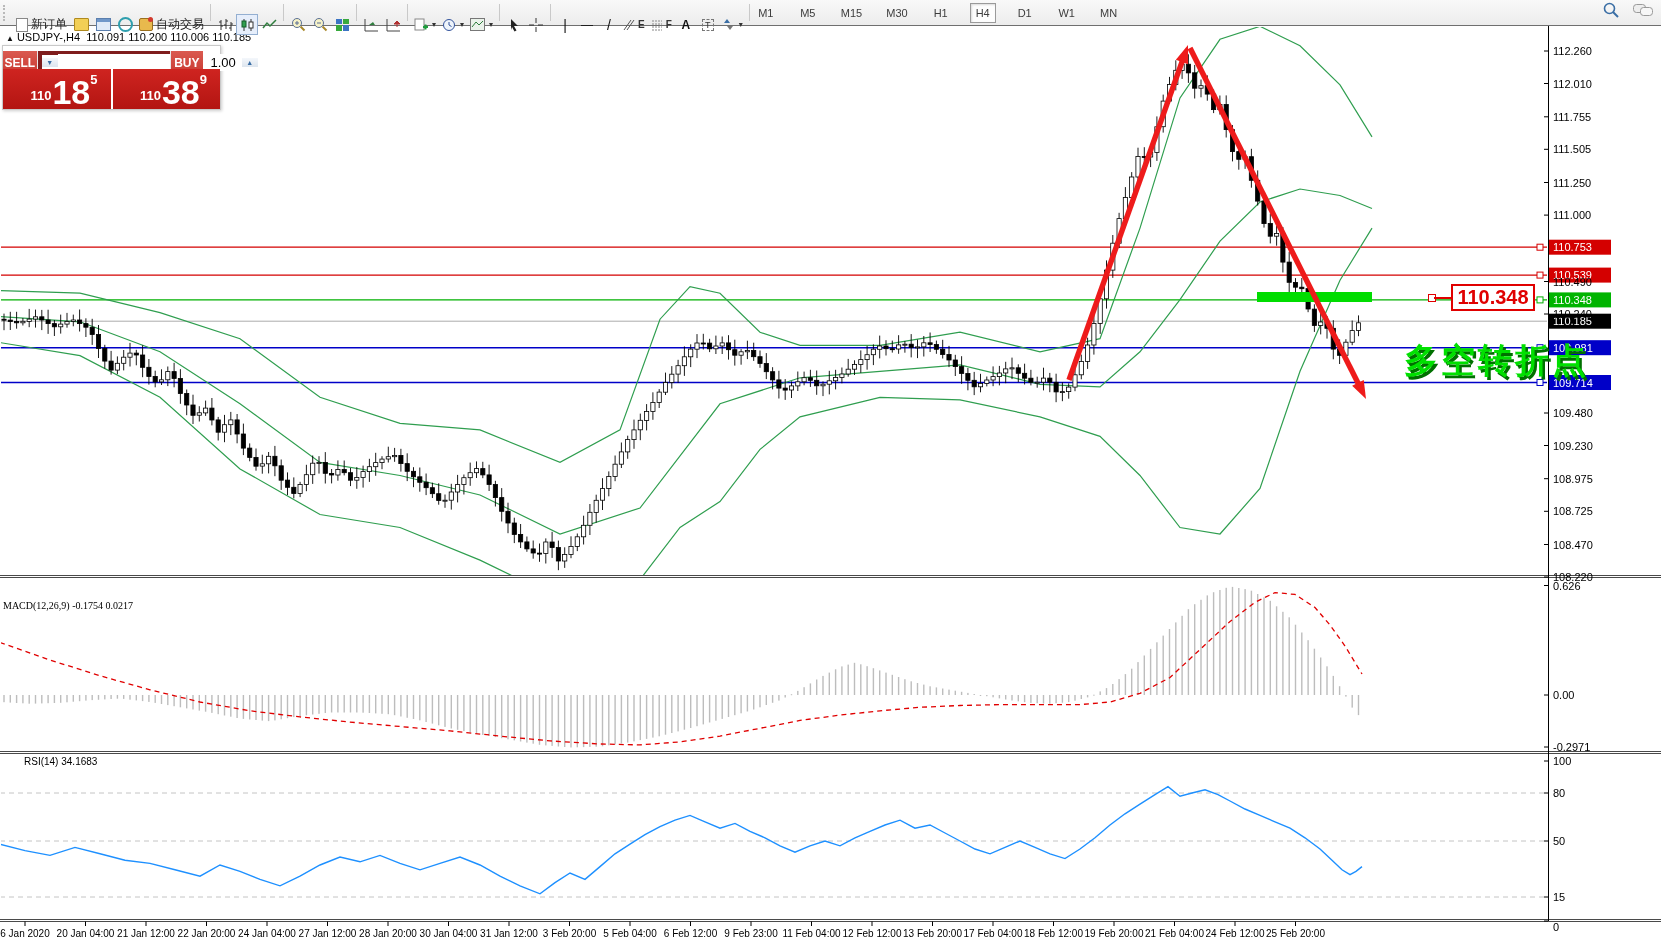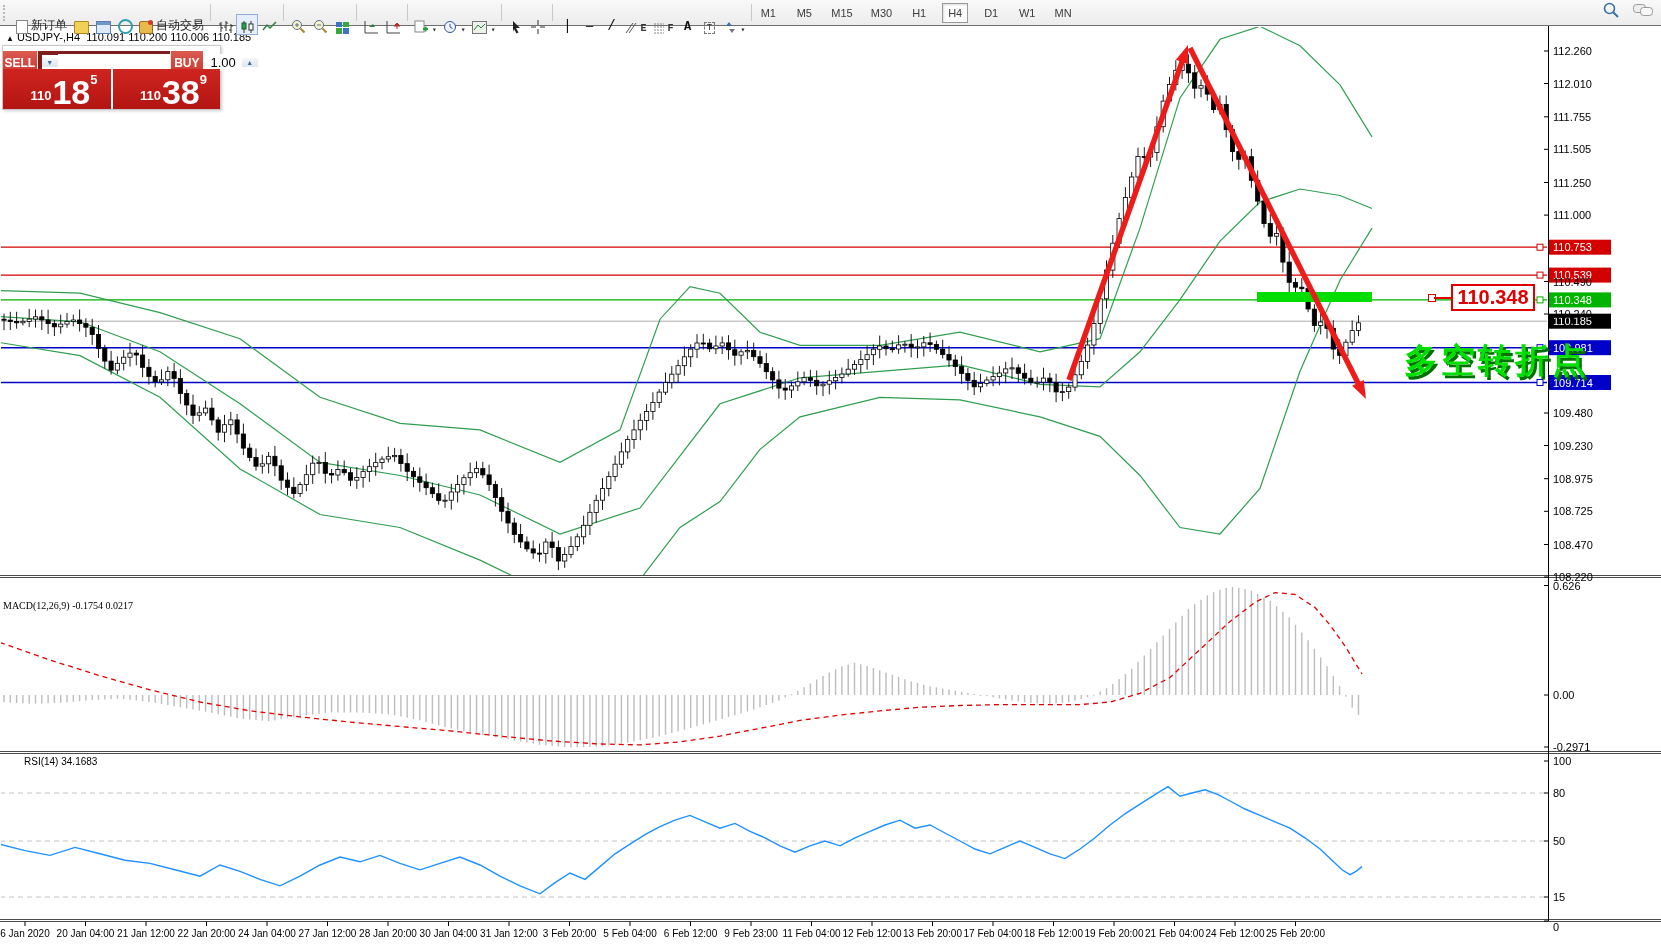--- a/index.html
+++ b/index.html
@@ -3,23 +3,23 @@
 <meta charset="utf-8">
 <style>
   html,body{margin:0;padding:0;width:1661px;height:946px;overflow:hidden;
     font-family:"Liberation Sans",sans-serif;background:#fff;position:relative;}
   
   .toolbar{position:absolute;left:0;top:0;width:1661px;height:25px;
     background:linear-gradient(#f9f9f9,#ececec);border-bottom:1px solid #6f6f6f;
     display:flex;align-items:center;z-index:10;font-size:12px;color:#222;}
   .grip{width:4px;height:16px;border-left:2px dotted #b9b9b9;margin:0 4px 0 3px;}
   .sep{width:1px;height:17px;background:#c9c9c9;margin:0 3px;}
-  .tb{height:21px;min-width:22px;display:inline-flex;align-items:flex-end;justify-content:center;
+  .tb{height:21px;min-width:22px;display:inline-flex;align-items:center;justify-content:center;
     border:1px solid transparent;background:transparent;padding:0 2px;gap:3px;cursor:default;
-    font-family:Liberation Mono, monospace;font-size:12px;color:#222;margin-top:24px;}
+    font-family:Liberation Sans, sans-serif;font-size:12px;color:#222;margin-top:24px;}
   .tb.active{background:#e6eefb;border:1px solid #94afd1;}
   .caret{font-size:8px;color:#333;margin-left:1px;}
   .tf{height:20px;min-width:26px;border:1px solid transparent;background:transparent;
     font-size:11px;color:#3c3c3c;display:inline-flex;align-items:center;justify-content:center;
     padding:0 3px;font-family:"Liberation Sans",sans-serif;}
   .tf.active{background:#fdfdfd;border:1px solid #9a9a9a;box-shadow:inset 1px 1px 2px #00000022;}
   .right-icons{position:absolute;right:8px;top:2px;display:flex;gap:14px;align-items:center;}
   
   .ic{display:inline-block;}
   .ic-doc{width:10px;height:12px;background:#fff;border:1px solid #888;}
@@ -1023,21 +1023,21 @@
       <span class="dash-box">T</span>
     </button>
   <button class="tb">
     <svg width="13" height="13">
         <path d="M2 5l3-4 3 4z" fill="#3a6ea5"></path>
         <path d="M5 8l3 4 3-4z" fill="#777"></path>
       </svg>
     <span class="caret">▾</span>
   </button>
   <span class="sep"></span>
-  <span id="tf-holder" style="display:inline-flex;gap:10px;">
+  <span id="tf-holder" style="display:inline-flex;gap:16px;">
       <button class="tf">M1</button>
       <button class="tf">M5</button>
       <button class="tf">M15</button>
       <button class="tf">M30</button>
       <button class="tf">H1</button>
       <button class="tf active">H4</button>
       <button class="tf">D1</button>
       <button class="tf">W1</button>
       <button class="tf">MN</button>
     </span>

